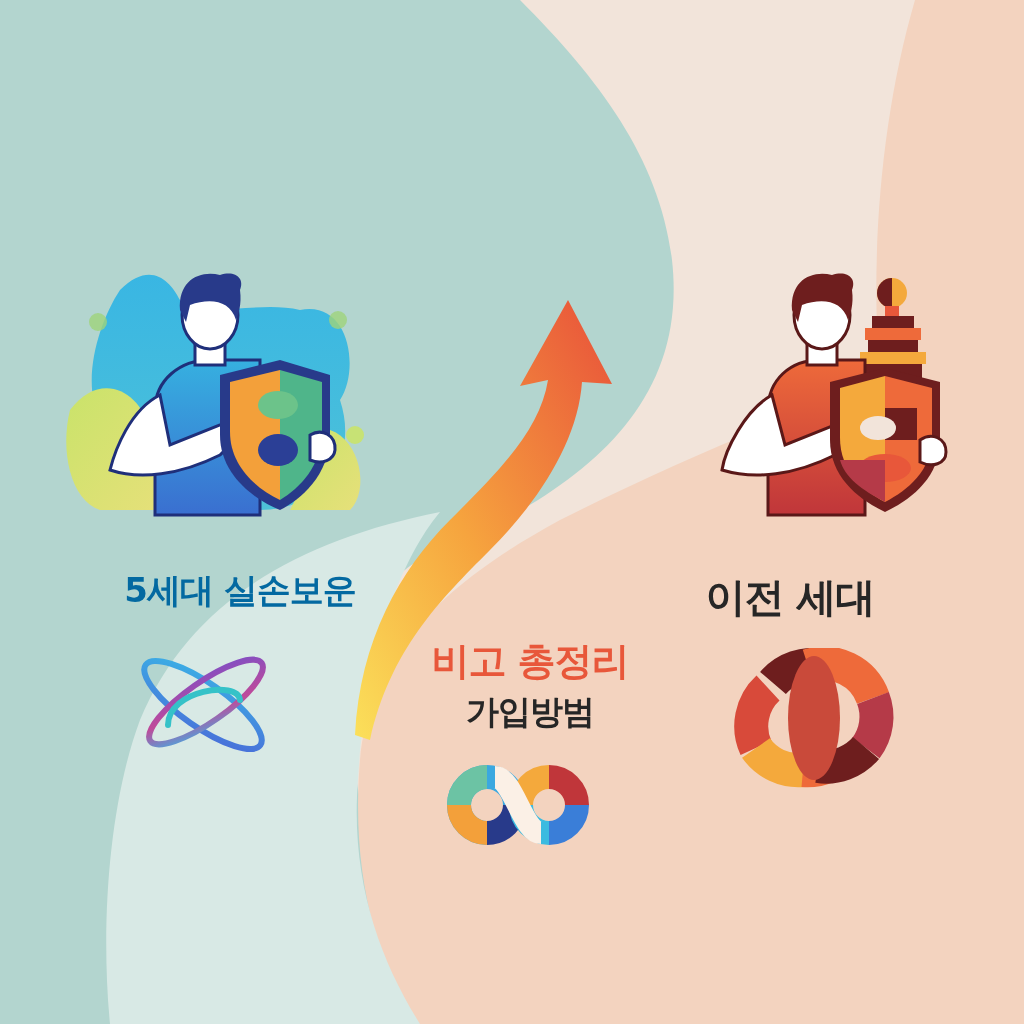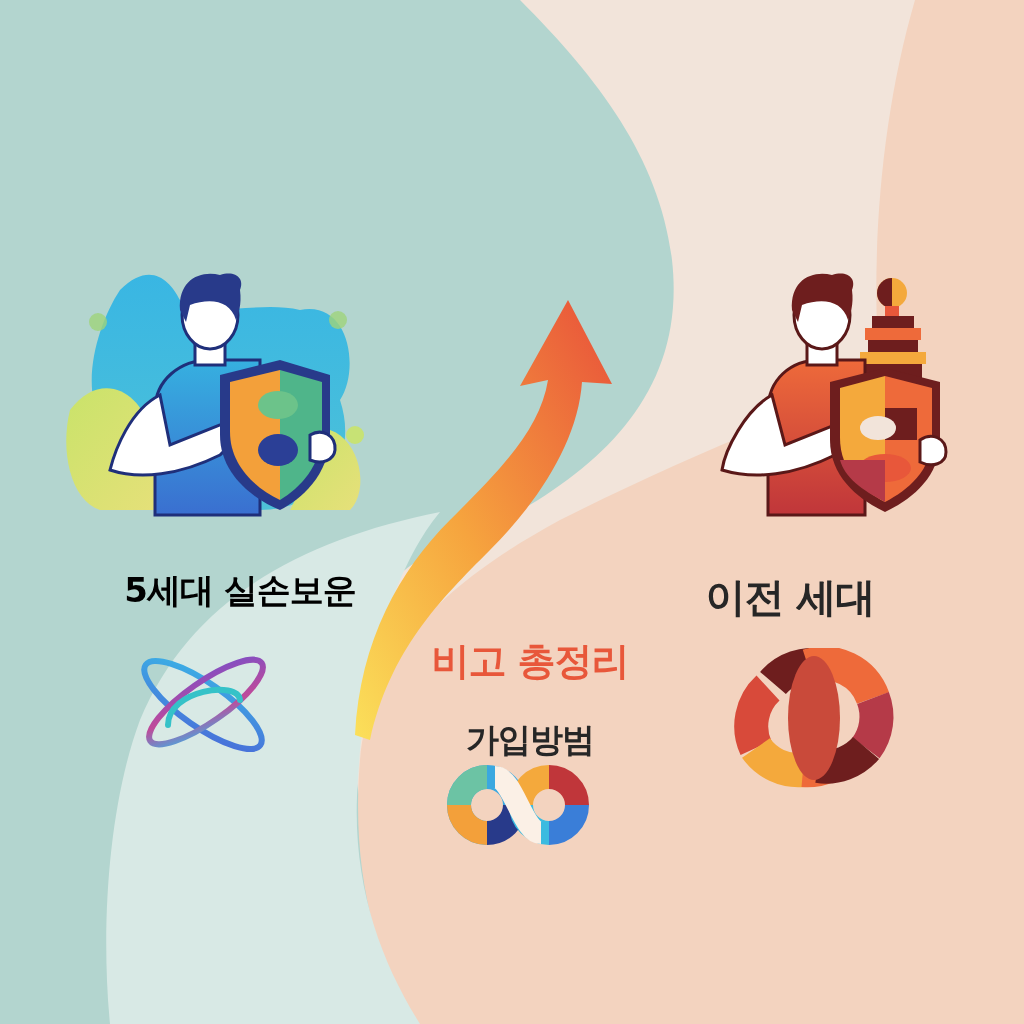--- a/index.html
+++ b/index.html
@@ -1,23 +1,23 @@
 <!DOCTYPE html>
 <html><head>
   <meta charset="utf-8">
   <style>
     html, body { margin: 0; padding: 0; }
     body { width: 1024px; height: 1024px; overflow: hidden; background: #b3d5cf; position: relative;
            font-family: "DejaVu Sans", "Liberation Sans", sans-serif; }
     .layer { position: absolute; left: 0; top: 0; width: 1024px; height: 1024px; }
     .label { position: absolute; font-weight: bold; white-space: nowrap; letter-spacing: -1px; }
-    .label-left { left: 0; width: 480px; top: 568px; text-align: center; font-size: 34px; color: #000000; }
+    .label-left { left: 0; width: 480px; top: 568px; text-align: center; font-size: 34px; color: #0369a1; }
     .label-right { left: 640px; width: 300px; top: 570px; text-align: center; font-size: 40px; color: #262626; }
     .label-center-main { left: 380px; width: 300px; top: 636px; text-align: center; font-size: 38px; color: #e8573a; }
-    .label-center-sub { left: 380px; width: 300px; top: 690px; text-align: center; font-size: 33px; color: #262626; margin-top: 28px; }
+    .label-center-sub { left: 380px; width: 300px; top: 690px; text-align: center; font-size: 33px; color: #262626; }
     .art { position: absolute; }
   </style>
 </head>
 <body>
 
 <svg class="layer" viewBox="0 0 1024 1024">
   <defs>
     <linearGradient id="arrowGrad" x1="0" y1="1" x2="1" y2="0">
       <stop offset="0" stop-color="#fbe05a"></stop>
       <stop offset="0.45" stop-color="#f6a43e"></stop>

